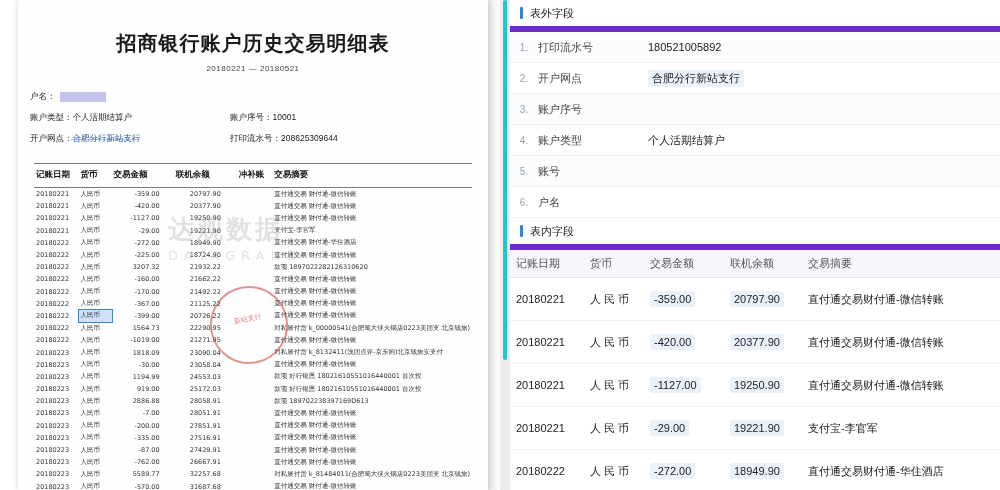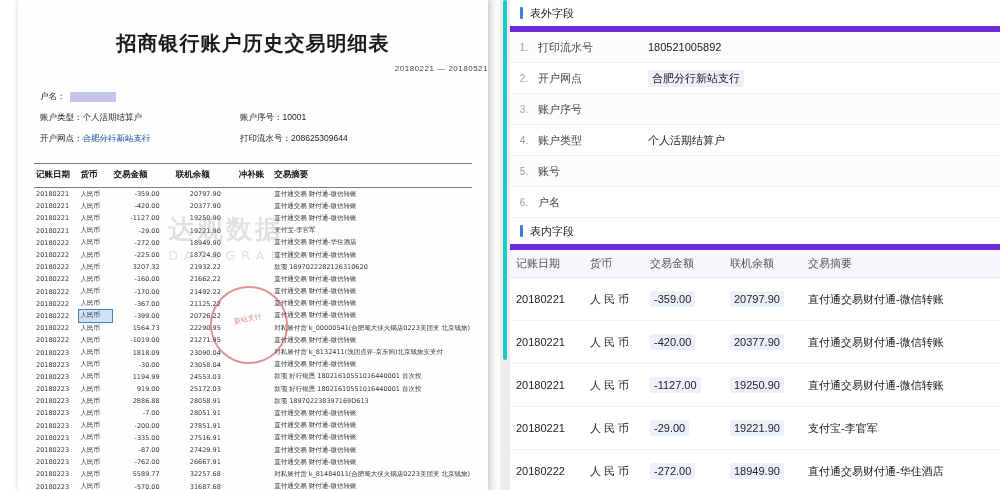--- a/index.html
+++ b/index.html
@@ -45,28 +45,28 @@
   .doc-title {
     margin-top: 30px;
     text-align: center;
     font-family: "DejaVu Serif", serif;
     font-size: 20px;
     font-weight: bold;
     color: #1a1a1a;
     letter-spacing: 1px;
   }
   .doc-subtitle {
-    text-align: right;
+    text-align: center;
     font-size: 8px;
     color: #444;
     margin-top: 7px;
     letter-spacing: .5px;
   }
   .doc-meta {
-    margin: 18px 22px 0 22px;
+    margin: 18px 22px 0 12px;
     font-size: 8.5px;
     color: #222;
     position: relative;
     height: 66px;
   }
   .meta-row {
     display: flex;
     margin-bottom: 9px;
   }
   .meta-left { width: 200px; display: flex; align-items: center; }

